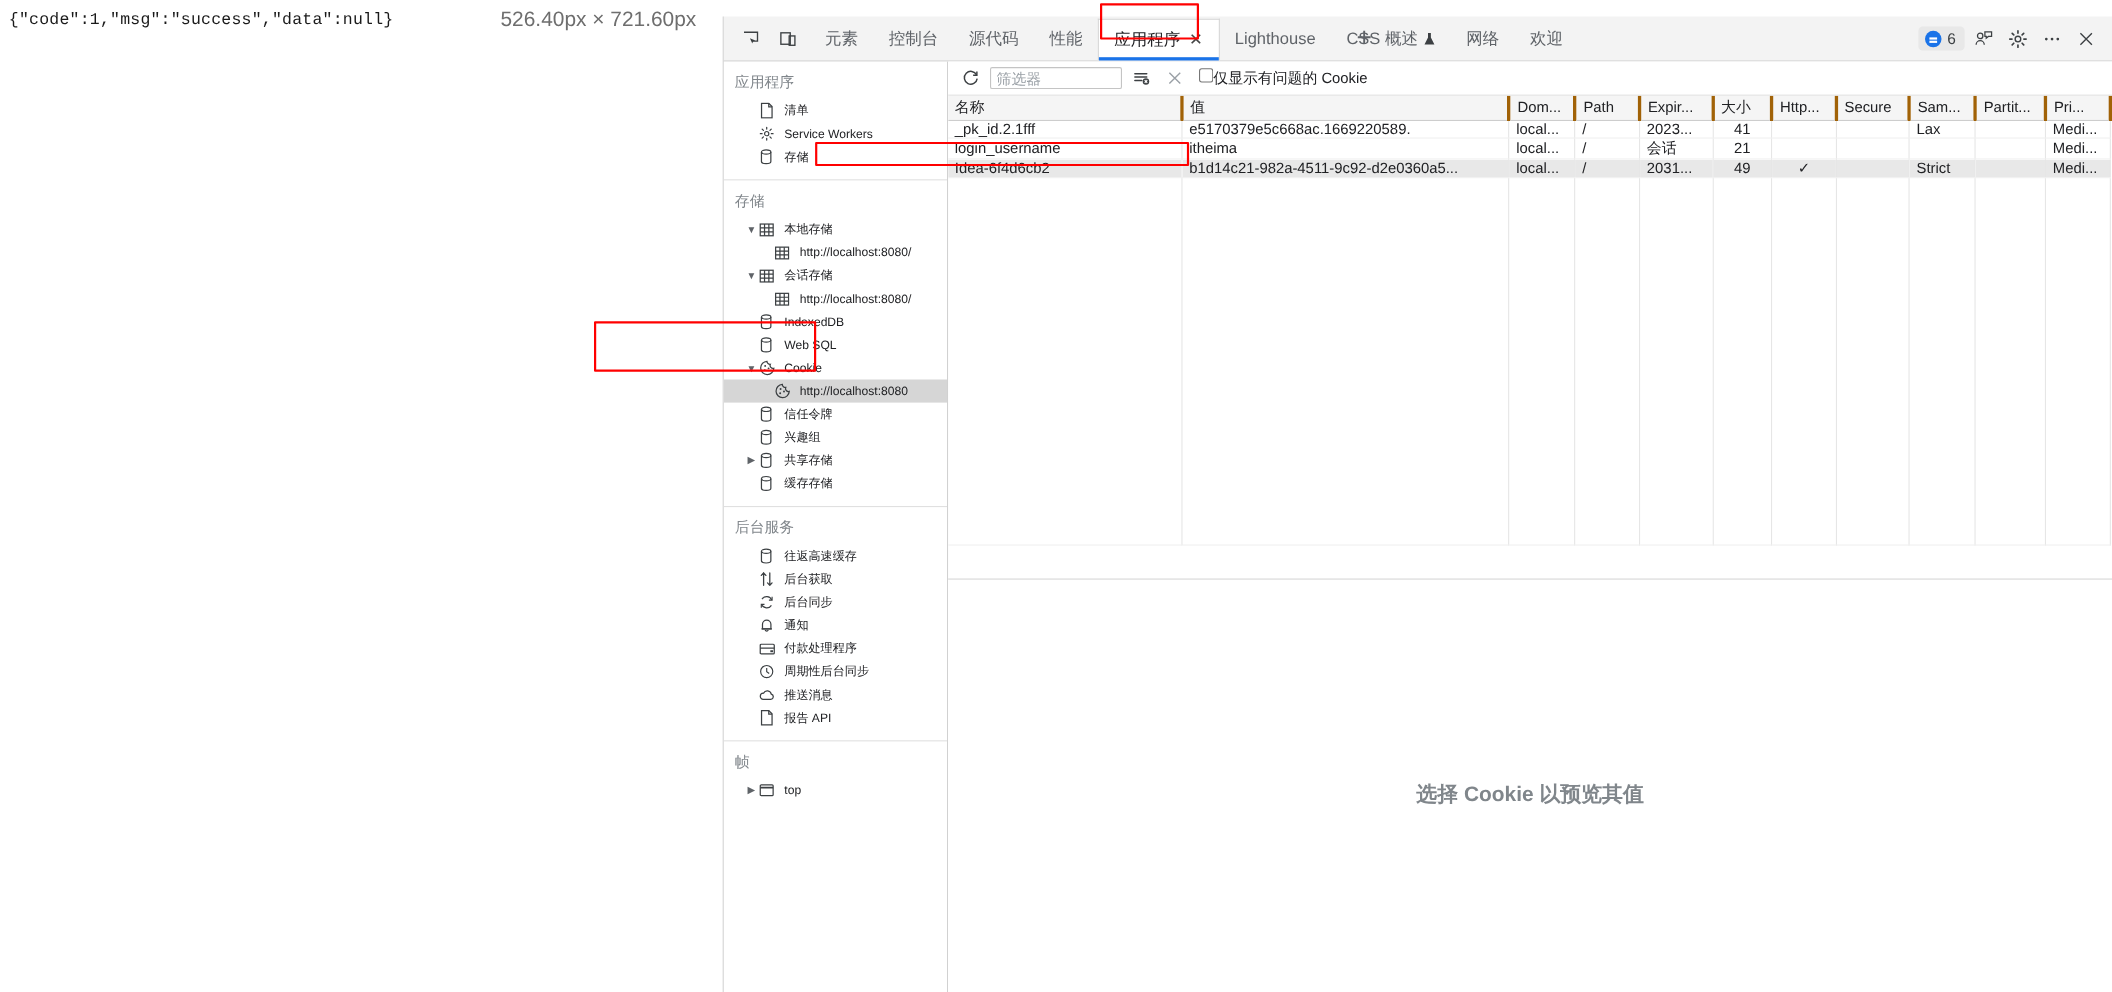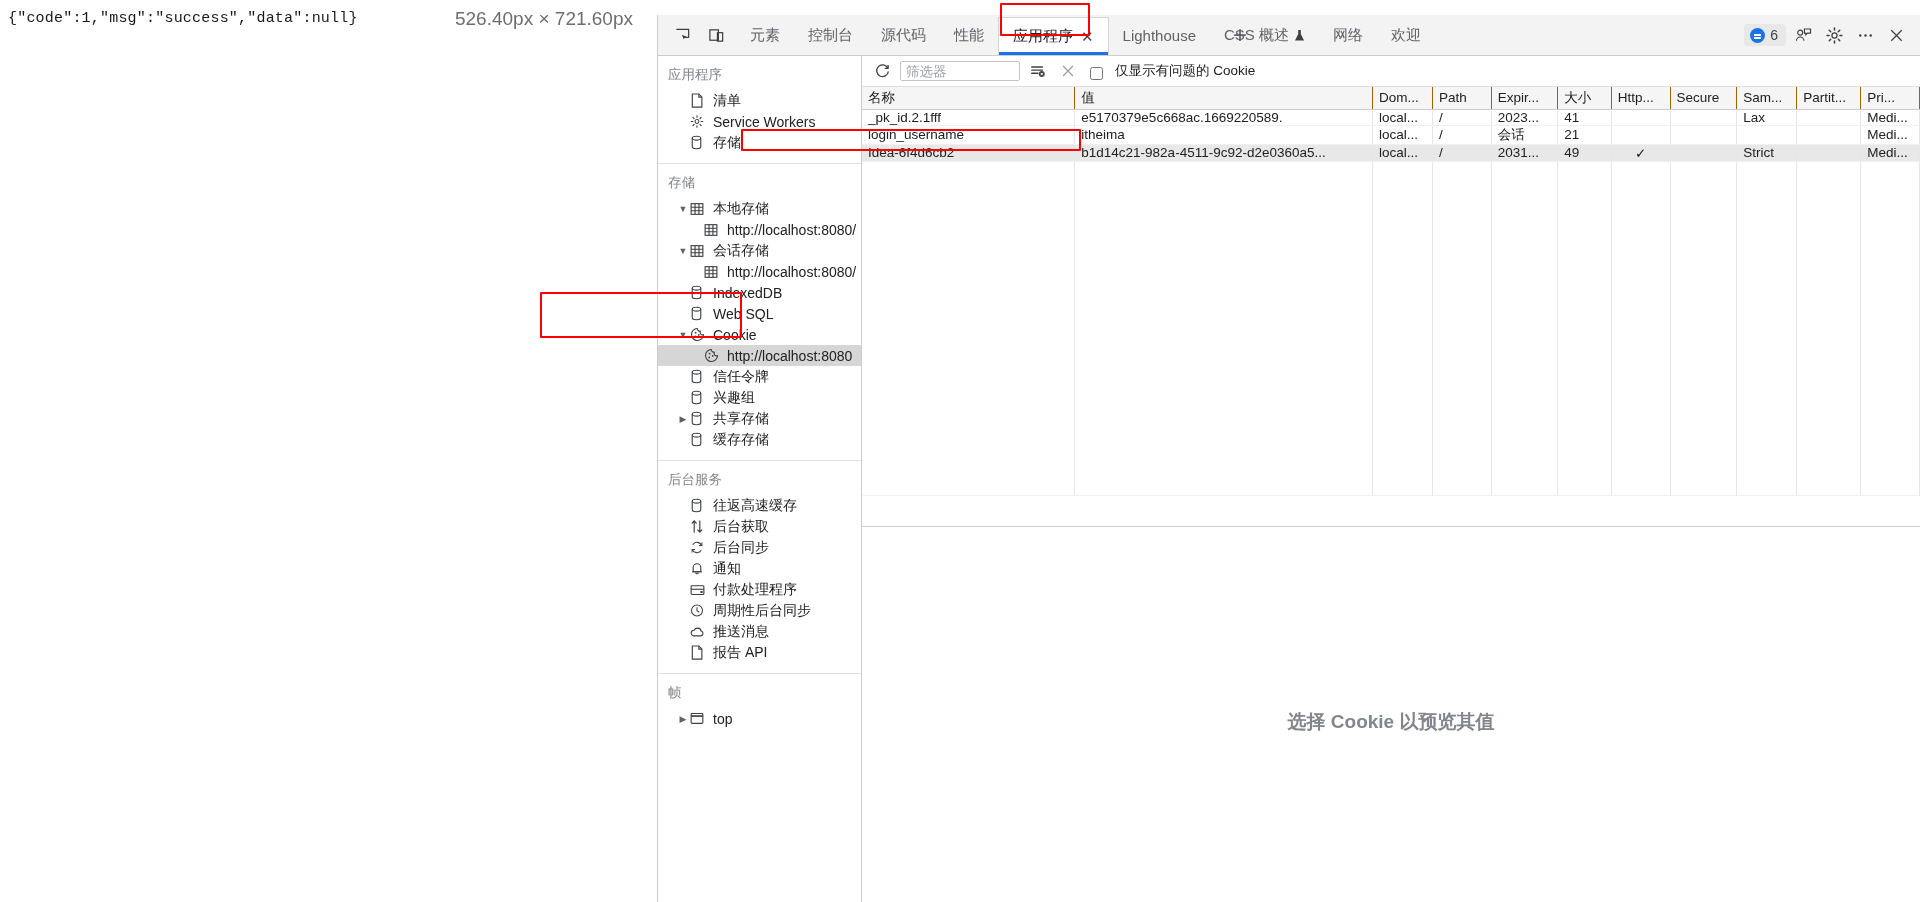--- a/index.html
+++ b/index.html
@@ -102,21 +102,21 @@
     display:flex; align-items:center; height:21px;
     padding-left:18px; cursor:pointer; white-space:nowrap;
     position:relative;
   }
   .sb-item.selected { background:#d6d6d6; }
   .sb-item .twisty {
     width:14px; min-width:14px; font-size:9px; color:#5f6368; text-align:center;
     margin-left:-14px;
   }
   .sb-item .ico { width:20px; min-width:20px; display:flex; align-items:center; justify-content:flex-start; }
-  .sb-item .lbl { padding-left:3px; font-size:14px; }
+  .sb-item .lbl { padding-left:3px; font-size:11px; }
   .sb-item.depth1 { padding-left:32px; }
   .sb-item.depth2 { padding-left:46px; }
 
   
   .annot {
     position:absolute; border:2px solid #ff0000; pointer-events:none; z-index:20;
     border-radius:1px;
   }
 
   
@@ -125,42 +125,42 @@
     height:31px; min-height:31px; display:flex; align-items:center;
     gap:6px; padding:0 8px; border-bottom:1px solid #e0e0e0; background:#fff;
   }
   .tb-icon { width:24px; height:24px; display:flex; align-items:center; justify-content:center; cursor:pointer; border-radius:3px; }
   #filter-input {
     width:120px; height:20px; border:1px solid #c4c4c4; border-radius:2px;
     font-size:13.5px; padding:0 5px; color:#202124; outline:none;
     font-family:"Liberation Sans", sans-serif;
   }
   #filter-input::placeholder { color:#9aa0a6; }
-  .tb-check { display:flex; align-items:flex-end; gap:12px; font-size:13.5px; color:#202124; cursor:pointer; margin-left:4px; }
+  .tb-check { display:flex; align-items:flex-start; gap:0; font-size:13.5px; color:#202124; cursor:pointer; margin-left:4px; }
   .tb-check input { width:13px; height:13px; margin:0; }
 
   
   #table-wrap { flex:0 0 auto; height:440px; overflow:hidden; border-bottom:1px solid #cdcdcd; }
   table.cookies { width:100%; border-collapse:collapse; table-layout:fixed; font-size:13.5px; }
   table.cookies th {
     background:#f5f5f5; font-weight:normal; text-align:left;
     height:22px; padding:0 6px; color:#202124;
-    border-right:1px solid #a16207; border-bottom:1px solid #cdcdcd;
+    border-right:3px solid #a16207; border-bottom:1px solid #cdcdcd;
     white-space:nowrap; overflow:hidden; text-overflow:ellipsis;
     font-size:13.5px;
   }
   table.cookies td {
     height:16px; padding:0 6px; color:#202124;
     border-right:1px solid #e6e6e6; border-bottom:1px solid #f0f0f0;
     white-space:nowrap; overflow:hidden; text-overflow:ellipsis;
     font-size:13.5px;
   }
   table.cookies tr.odd td { background:#ffffff; }
   table.cookies tr.even td { background:#e8e8e8; }
-  td.num { text-align:left; }
+  td.num { text-align:center; }
   td.center { text-align:center; }
   .filler td { border-bottom:none; height:auto; }
 
   
   #preview {
     flex:1; display:flex; align-items:center; justify-content:center;
     background:#ffffff;
   }
   #preview-msg { font-size:19px; color:#80868b; font-weight:bold; }
 

